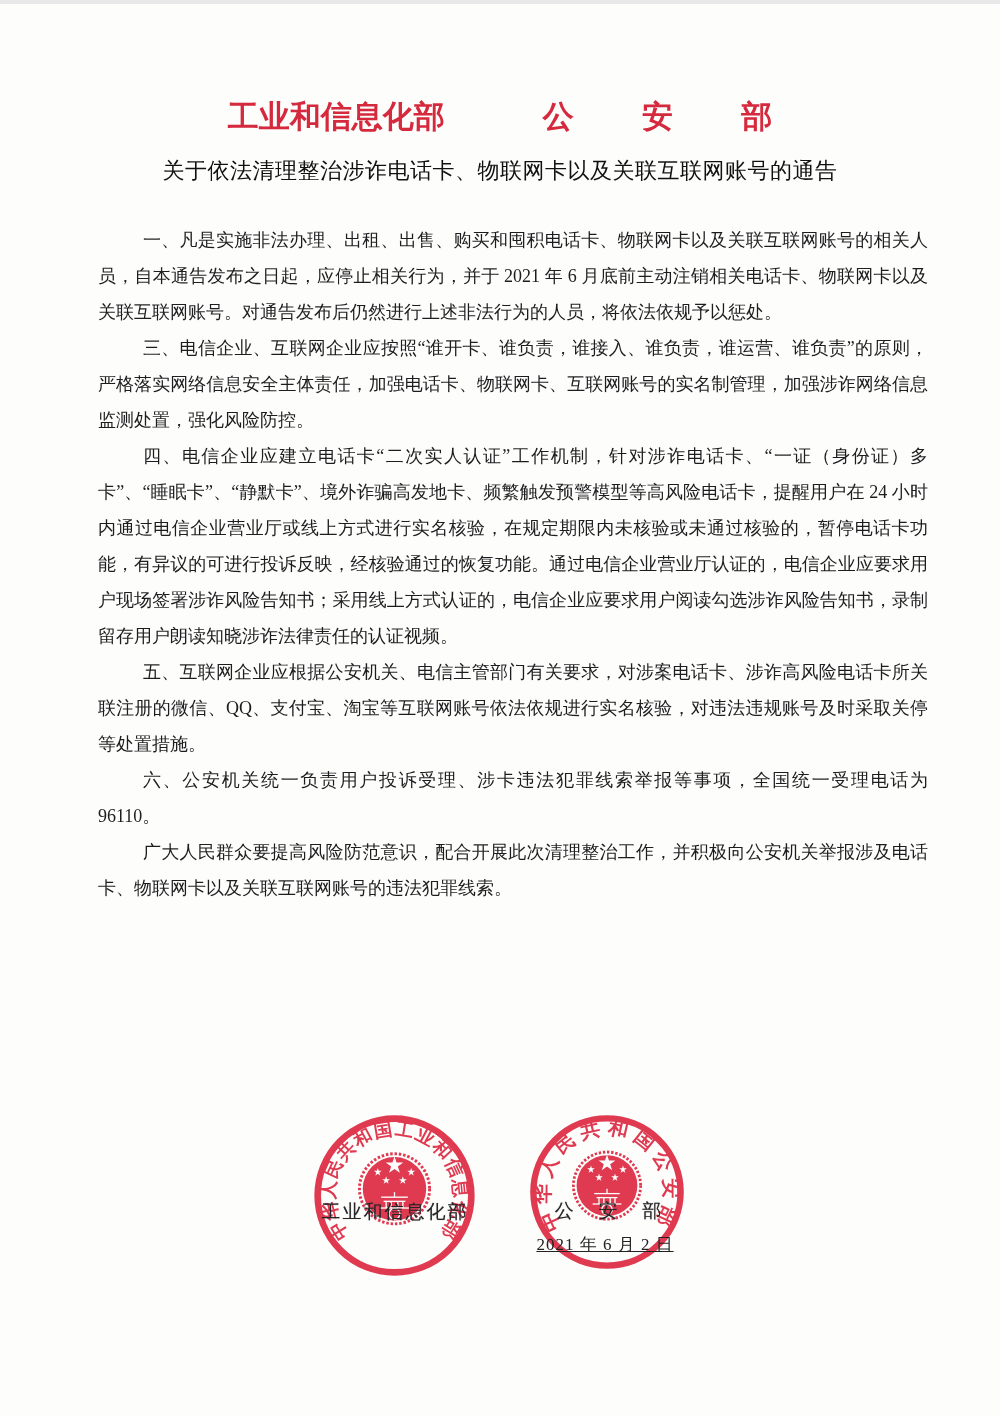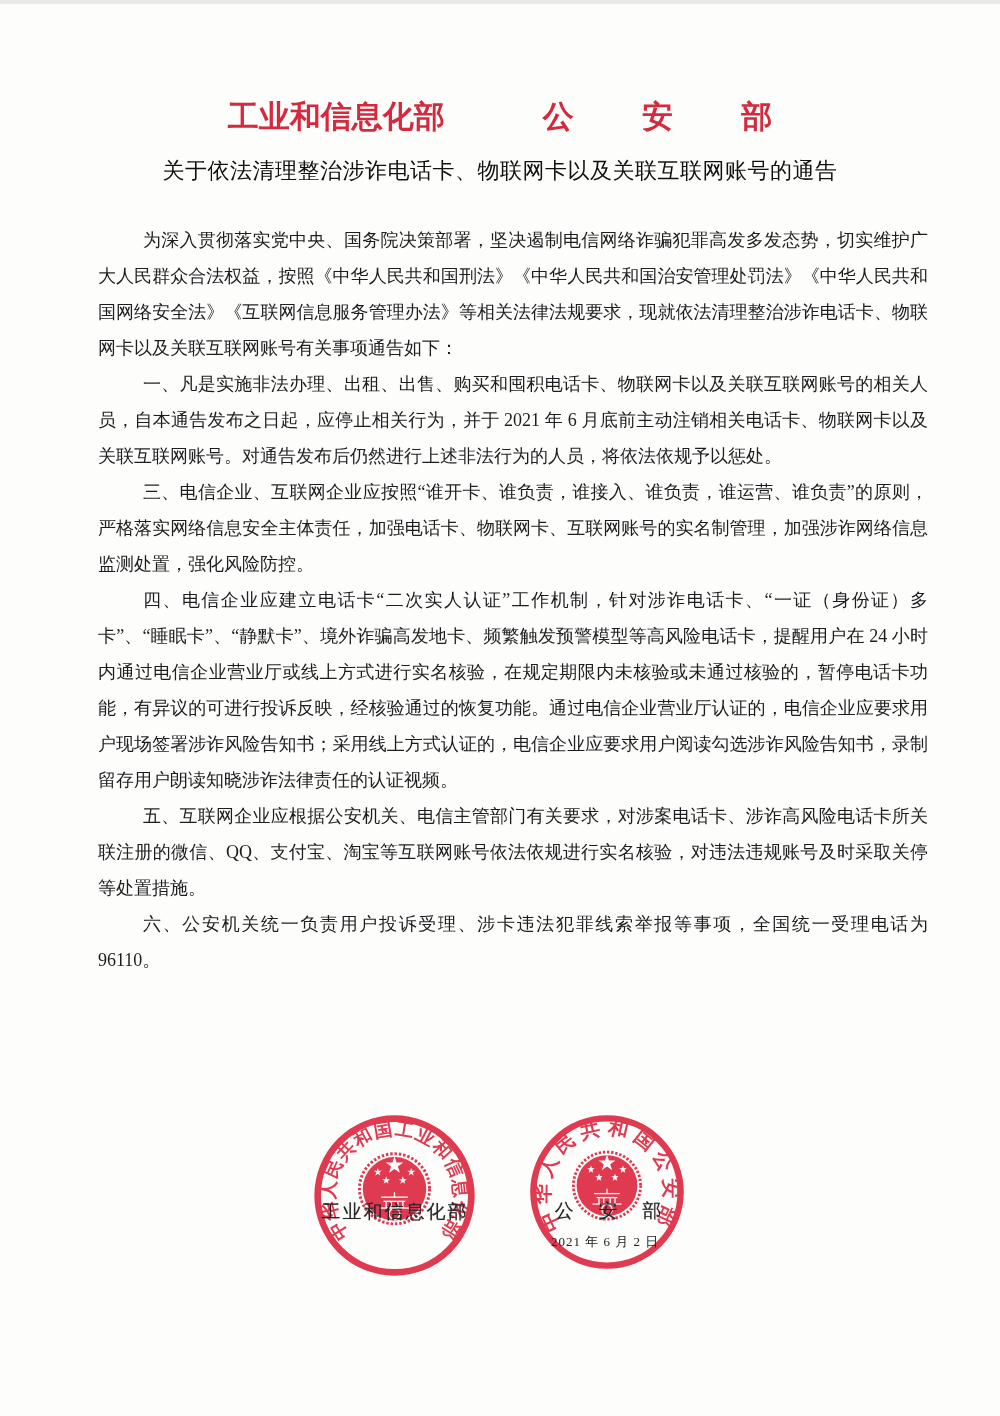--- a/index.html
+++ b/index.html
@@ -56,44 +56,44 @@
     font-size:19px; color:#26262a;
     text-align:center;
     white-space:nowrap;
     text-shadow:0 0 1px rgba(40,40,40,.45);
   }
   .sig-miit { left:306px; top:95px; width:178px; letter-spacing:2px; }
   .sig-mps  { left:524px; top:94px; width:168px; letter-spacing:1.3em; text-indent:1.3em; }
   .seal-date {
     position:absolute;
     left:500px; top:129px; width:210px;
-    font-size:13px; color:#222; text-align:center;
-    letter-spacing:1px; white-space:nowrap;
+    font-size:17px; color:#222; text-align:center;
+    letter-spacing:1px; white-space:nowrap;text-decoration:underline;
   }
 </style>
 </head>
 <body>
 
 <div class="page">
 
   <div class="header">
     <div class="ministries">
       <span>工业和信息化部</span>
       <span class="ministry-spaced">公安部</span>
     </div>
     <div class="doc-title">关于依法清理整治涉诈电话卡、物联网卡以及关联互联网账号的通告</div>
   </div>
 
   <div class="body-text">
-    <p>为深入贯彻落实党中央、国务院决策部署，坚决遏制电信网络诈骗犯罪高发多发态势，切实维护广大人民群众合法权益，按照《中华人民共和国刑法》《中华人民共和国治安管理处罚法》《中华人民共和国网络安全法》《互联网信息服务管理办法》等相关法律法规要求，现就依法清理整治涉诈电话卡、物联网卡以及关联互联网账号有关事项通告如下：</p>
     <p>一、凡是实施非法办理、出租、出售、购买和囤积电话卡、物联网卡以及关联互联网账号的相关人员，自本通告发布之日起，应停止相关行为，并于 2021 年 6 月底前主动注销相关电话卡、物联网卡以及关联互联网账号。对通告发布后仍然进行上述非法行为的人员，将依法依规予以惩处。</p>
     <p>三、电信企业、互联网企业应按照“谁开卡、谁负责，谁接入、谁负责，谁运营、谁负责”的原则，严格落实网络信息安全主体责任，加强电话卡、物联网卡、互联网账号的实名制管理，加强涉诈网络信息监测处置，强化风险防控。</p>
     <p>四、电信企业应建立电话卡“二次实人认证”工作机制，针对涉诈电话卡、“一证（身份证）多卡”、“睡眠卡”、“静默卡”、境外诈骗高发地卡、频繁触发预警模型等高风险电话卡，提醒用户在 24 小时内通过电信企业营业厅或线上方式进行实名核验，在规定期限内未核验或未通过核验的，暂停电话卡功能，有异议的可进行投诉反映，经核验通过的恢复功能。通过电信企业营业厅认证的，电信企业应要求用户现场签署涉诈风险告知书；采用线上方式认证的，电信企业应要求用户阅读勾选涉诈风险告知书，录制留存用户朗读知晓涉诈法律责任的认证视频。</p>
     <p>五、互联网企业应根据公安机关、电信主管部门有关要求，对涉案电话卡、涉诈高风险电话卡所关联注册的微信、QQ、支付宝、淘宝等互联网账号依法依规进行实名核验，对违法违规账号及时采取关停等处置措施。</p>
     <p>六、公安机关统一负责用户投诉受理、涉卡违法犯罪线索举报等事项，全国统一受理电话为 96110。</p>
+    <p>广大人民群众要提高风险防范意识，配合开展此次清理整治工作，并积极向公安机关举报涉及电话卡、物联网卡以及关联互联网账号的违法犯罪线索。</p>
   </div>
 
   <div class="seal-area">
 
     <div class="seal seal-left">
       <svg viewBox="0 0 200 200" aria-hidden="true">
         <circle cx="100" cy="100" r="92" fill="none" stroke="#dd2c44" stroke-width="8"></circle>
         <path id="arcL" d="M 46.5 148.2 A 72 72 0 1 1 153.5 148.2" fill="none"></path>
         <text class="ring-text-l">
           <textPath href="#arcL" startOffset="50%" text-anchor="middle">中华人民共和国工业和信息化部</textPath>

